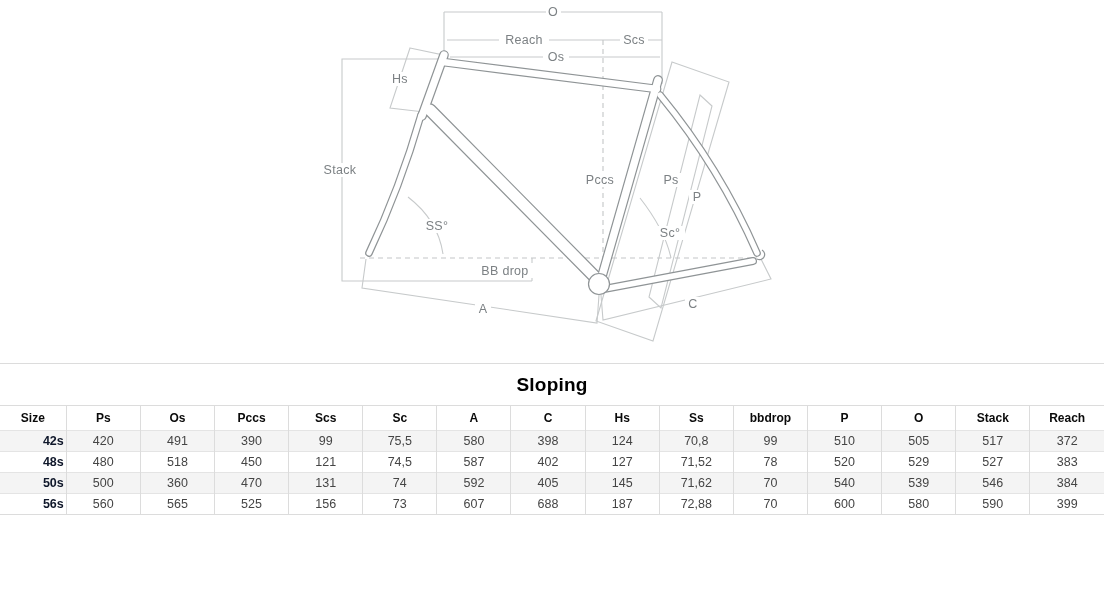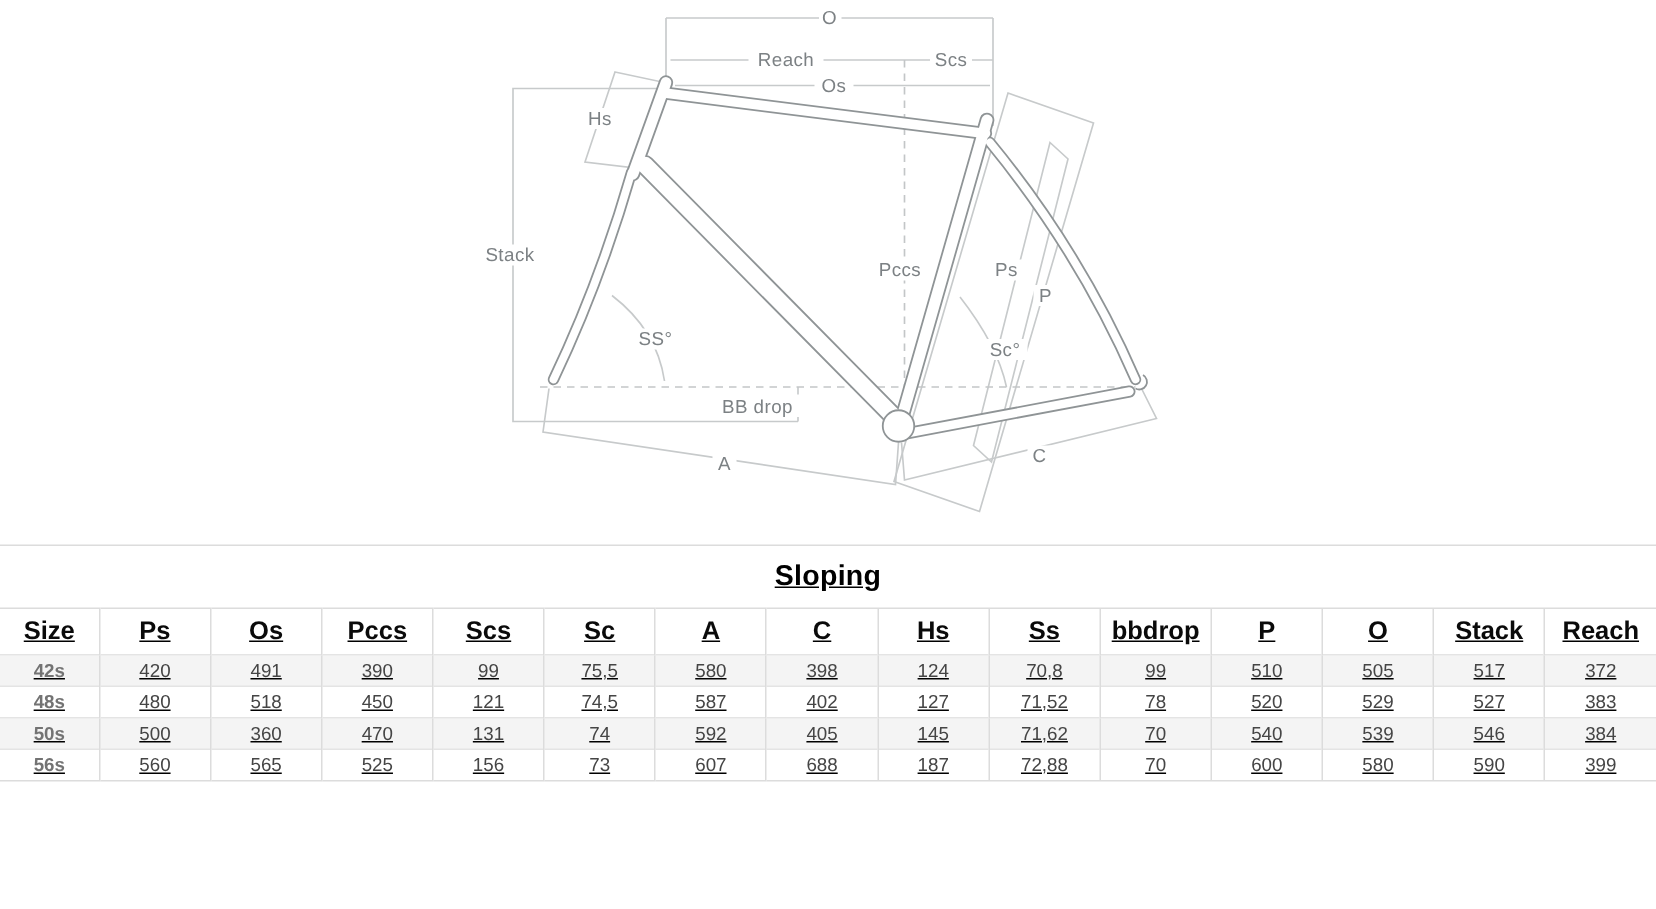--- a/index.html
+++ b/index.html
@@ -1,30 +1,30 @@
 <!DOCTYPE html>
 <html><head>
 <meta charset="utf-8">
 <style>
   html,body{margin:0;padding:0;background:#fff;}
   body{width:1104px;height:606px;overflow:hidden;font-family:"Liberation Sans",sans-serif;}
   .diagram{width:1104px;height:363px;position:relative;}
   .diagram svg{display:block;}
   .diagram text{font-family:"Liberation Sans",sans-serif;font-size:12.5px;fill:#7c8184;letter-spacing:.3px;}
-  .table-wrap{border-top:1px solid #dcdcdc;text-decoration:underline;}
+  .table-wrap{border-top:1px solid #dcdcdc;}
   .table-title{text-align:center;font-weight:bold;font-size:19px;color:#000;padding:10px 0 9px 0;letter-spacing:.2px;}
   table{width:100%;border-collapse:collapse;table-layout:fixed;}
   col.size-col{width:6%;}
-  thead th{font-size:17px;font-weight:bold;color:#0a0a0a;padding:5px 2px;border-top:1px solid #dcdcdc;text-align:center;}
+  thead th{font-size:12px;font-weight:bold;color:#0a0a0a;padding:5px 2px;border-top:1px solid #dcdcdc;text-align:center;}
   thead th + th{border-left:1px solid #dcdcdc;}
   tbody td{font-size:12.5px;color:#454545;text-align:center;padding:3px 2px;border-top:1px solid #e4e4e4;}
   tbody td + td{border-left:1px solid #dcdcdc;}
   tbody tr:nth-child(odd){background:#f4f4f4;}
   tbody tr:last-child td{border-bottom:1px solid #dcdcdc;}
-  td.size{font-weight:bold;color:#737373;}
+  td.size{font-weight:bold;color:#0f172a;text-align:right;}
 </style>
 </head>
 <body>
 
 <div class="diagram">
 <svg width="1104" height="363" viewBox="0 0 1104 363">
   <defs>
     <path id="p-ht" d="M444,55 L422,116"></path>
     <path id="p-tt" d="M443,62 L657,89"></path>
     <path id="p-dt" d="M430,110 L599,281"></path>

